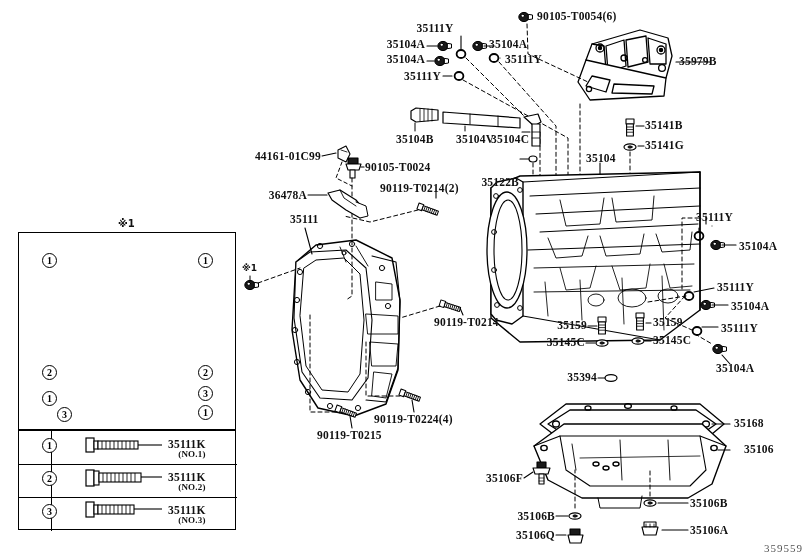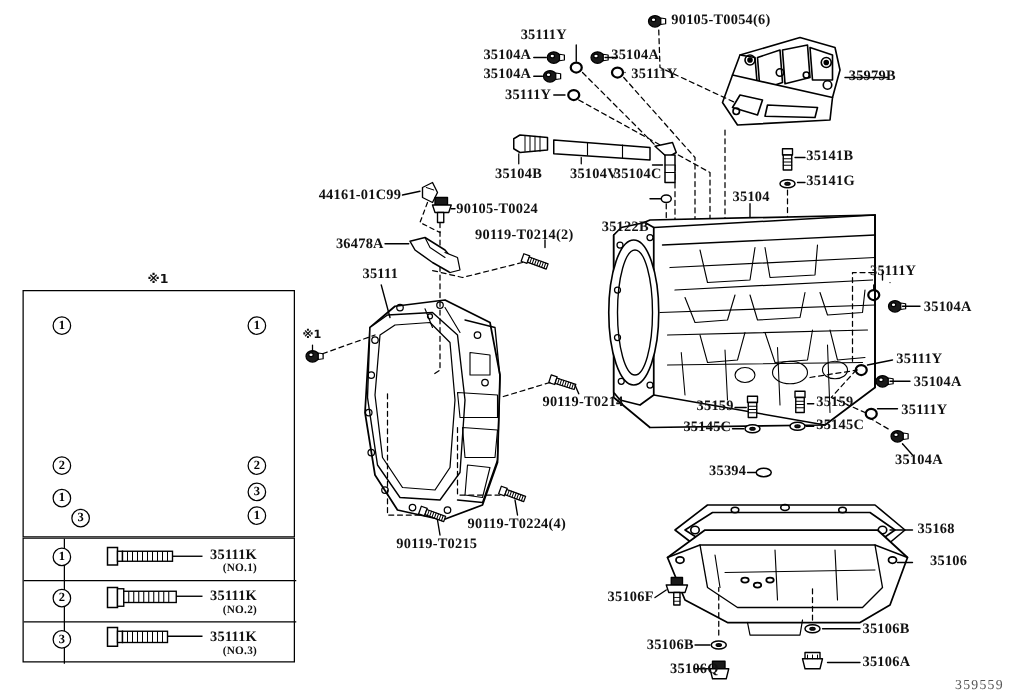--- a/index.html
+++ b/index.html
@@ -590,21 +590,21 @@
     <div class="lbl right" style="left:585px;top:336px;">35145C</div>
     <div class="lbl" style="left:653px;top:334px;">35145C</div>
     <div class="lbl right" style="left:597px;top:371px;">35394</div>
 
     <div class="lbl" style="left:734px;top:417px;text-align:center;">35168</div>
     <div class="lbl" style="left:734px;top:443px;margin-left:10px;">35106</div>
     <div class="lbl right" style="left:523px;top:472px;">35106F</div>
     <div class="lbl" style="left:690px;top:497px;">35106B</div>
     <div class="lbl right" style="left:555px;top:510px;">35106B</div>
     <div class="lbl" style="left:690px;top:524px;">35106A</div>
-    <div class="lbl right" style="left:555px;top:529px;margin-left:20px;">35106Q</div>
+    <div class="lbl right" style="left:555px;top:529px;">35106Q</div>
 
     <div class="circnum" style="left:42px;top:253px;">1</div>
     <div class="circnum" style="left:198px;top:253px;">1</div>
     <div class="circnum" style="left:42px;top:365px;">2</div>
     <div class="circnum" style="left:198px;top:365px;">2</div>
     <div class="circnum" style="left:42px;top:391px;">1</div>
     <div class="circnum" style="left:198px;top:386px;">3</div>
     <div class="circnum" style="left:57px;top:407px;">3</div>
     <div class="circnum" style="left:198px;top:405px;">1</div>
 

